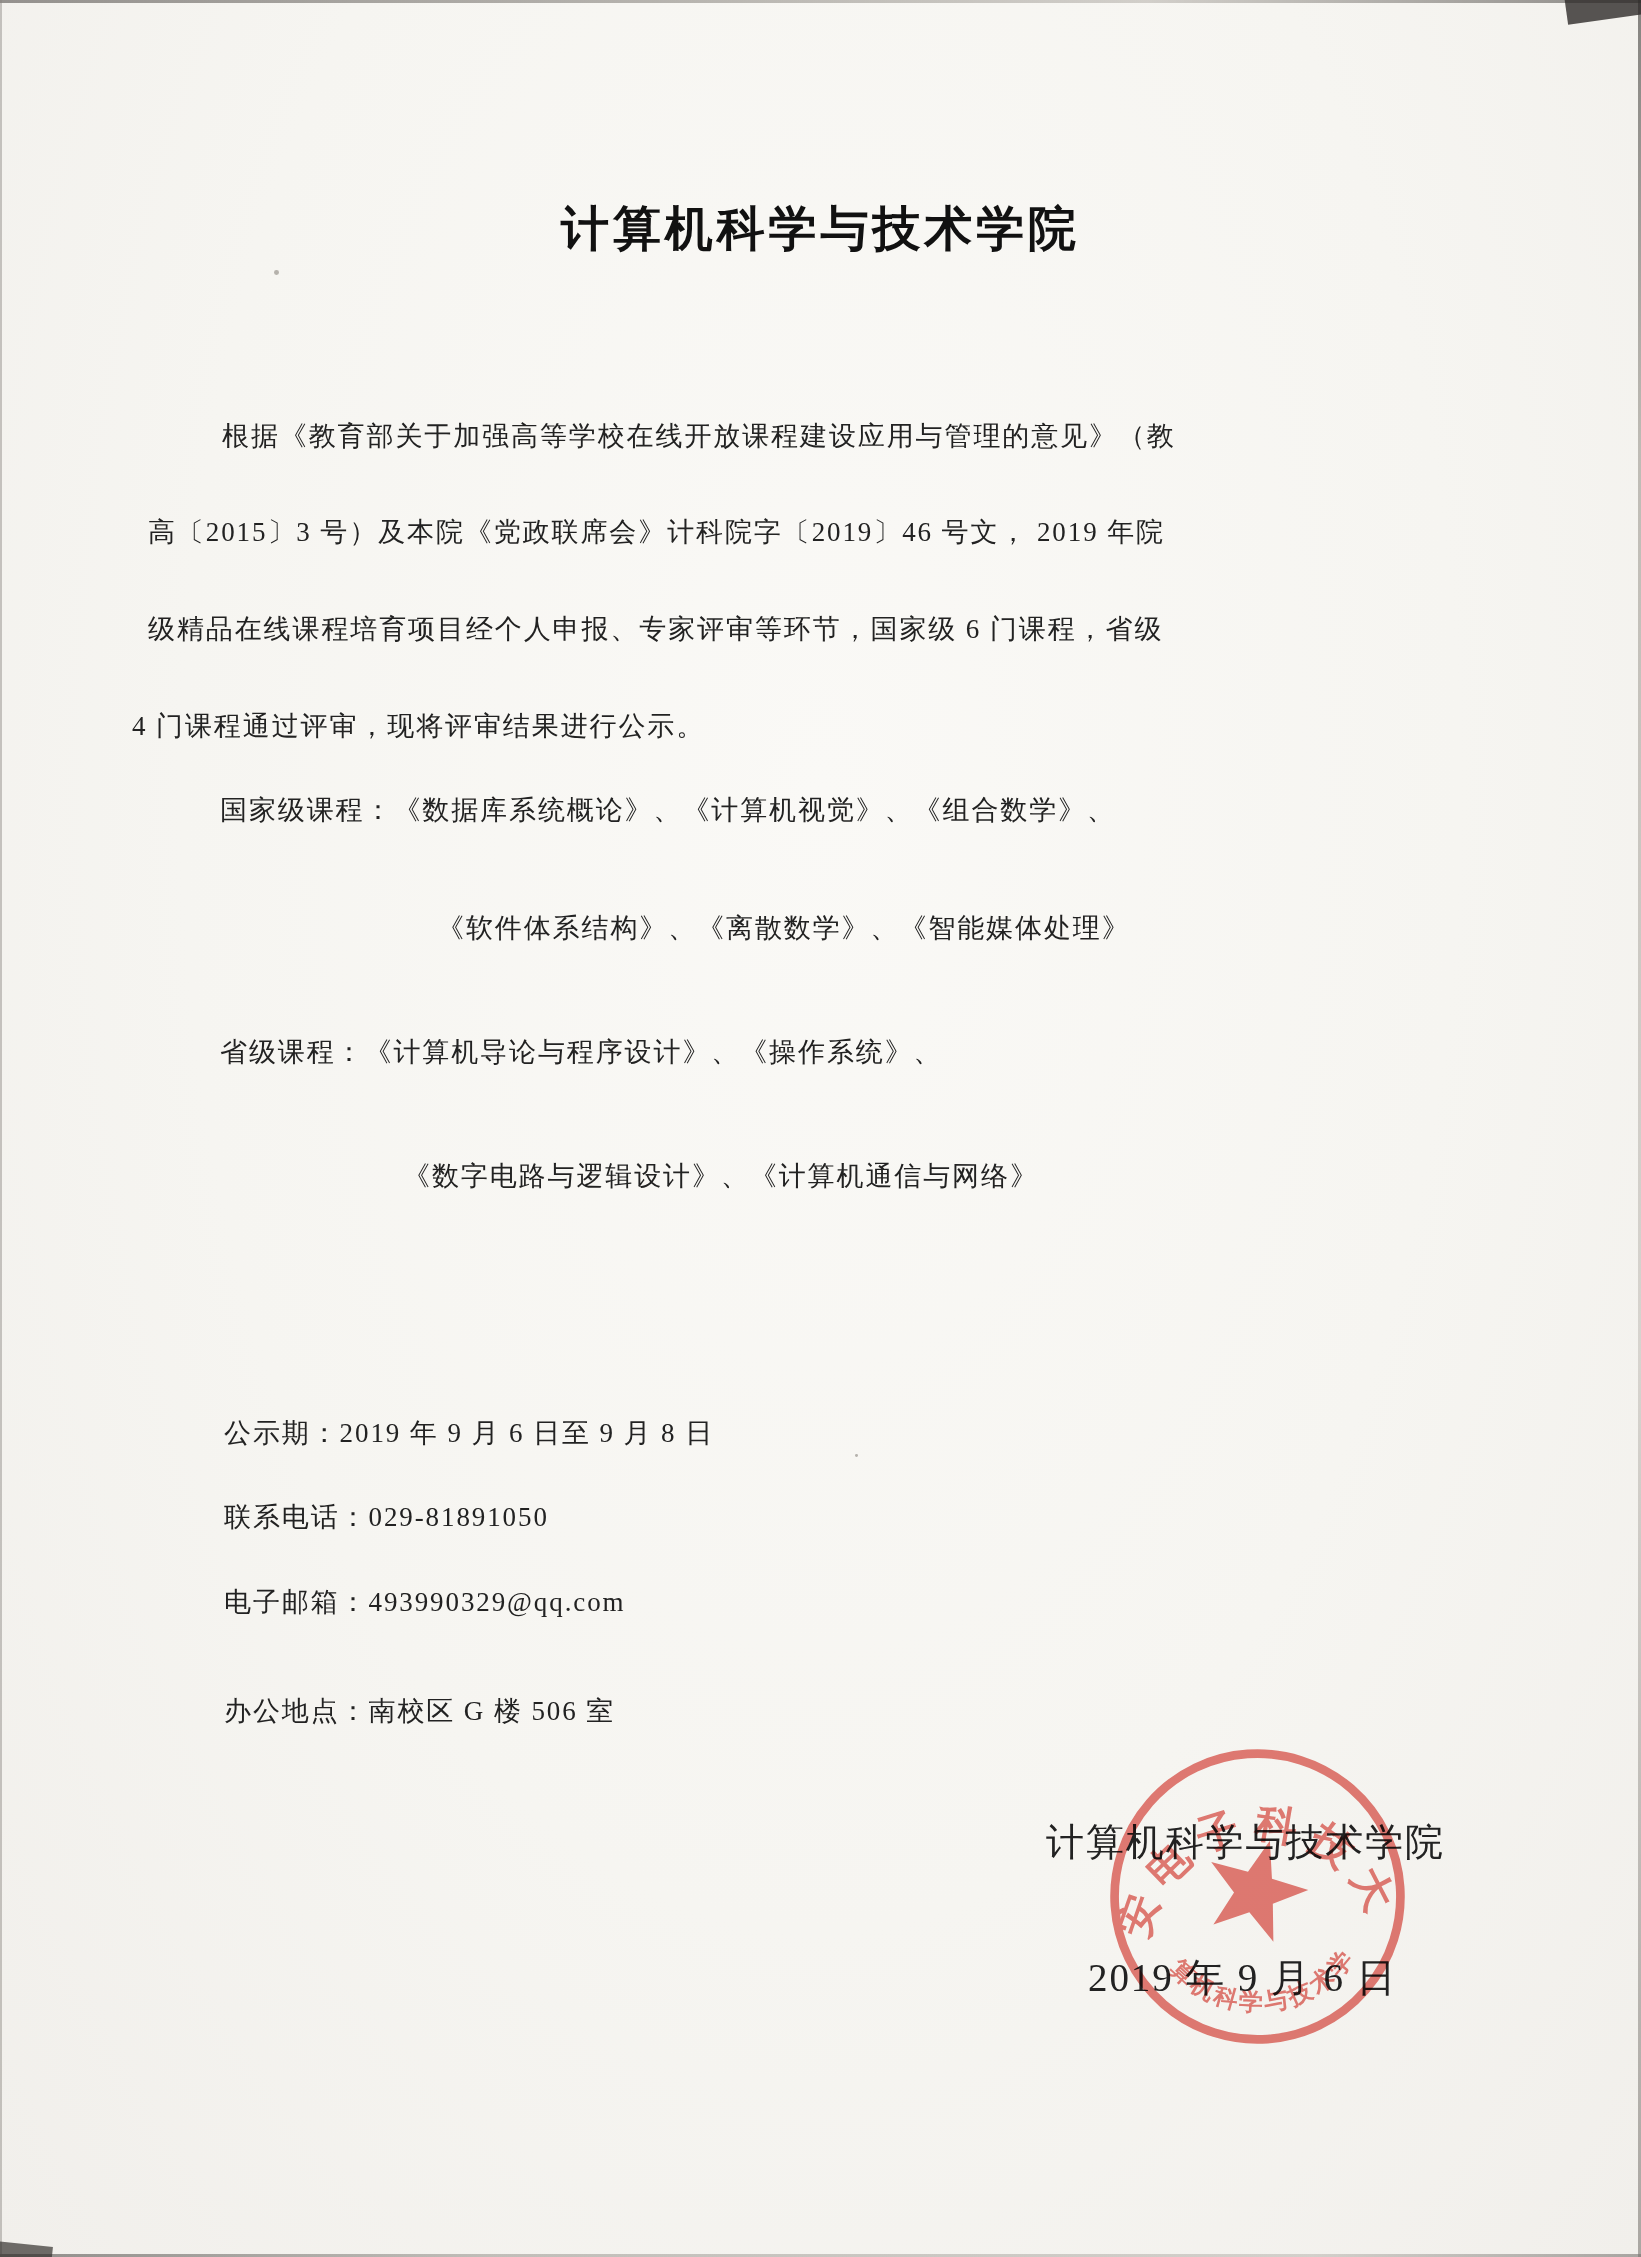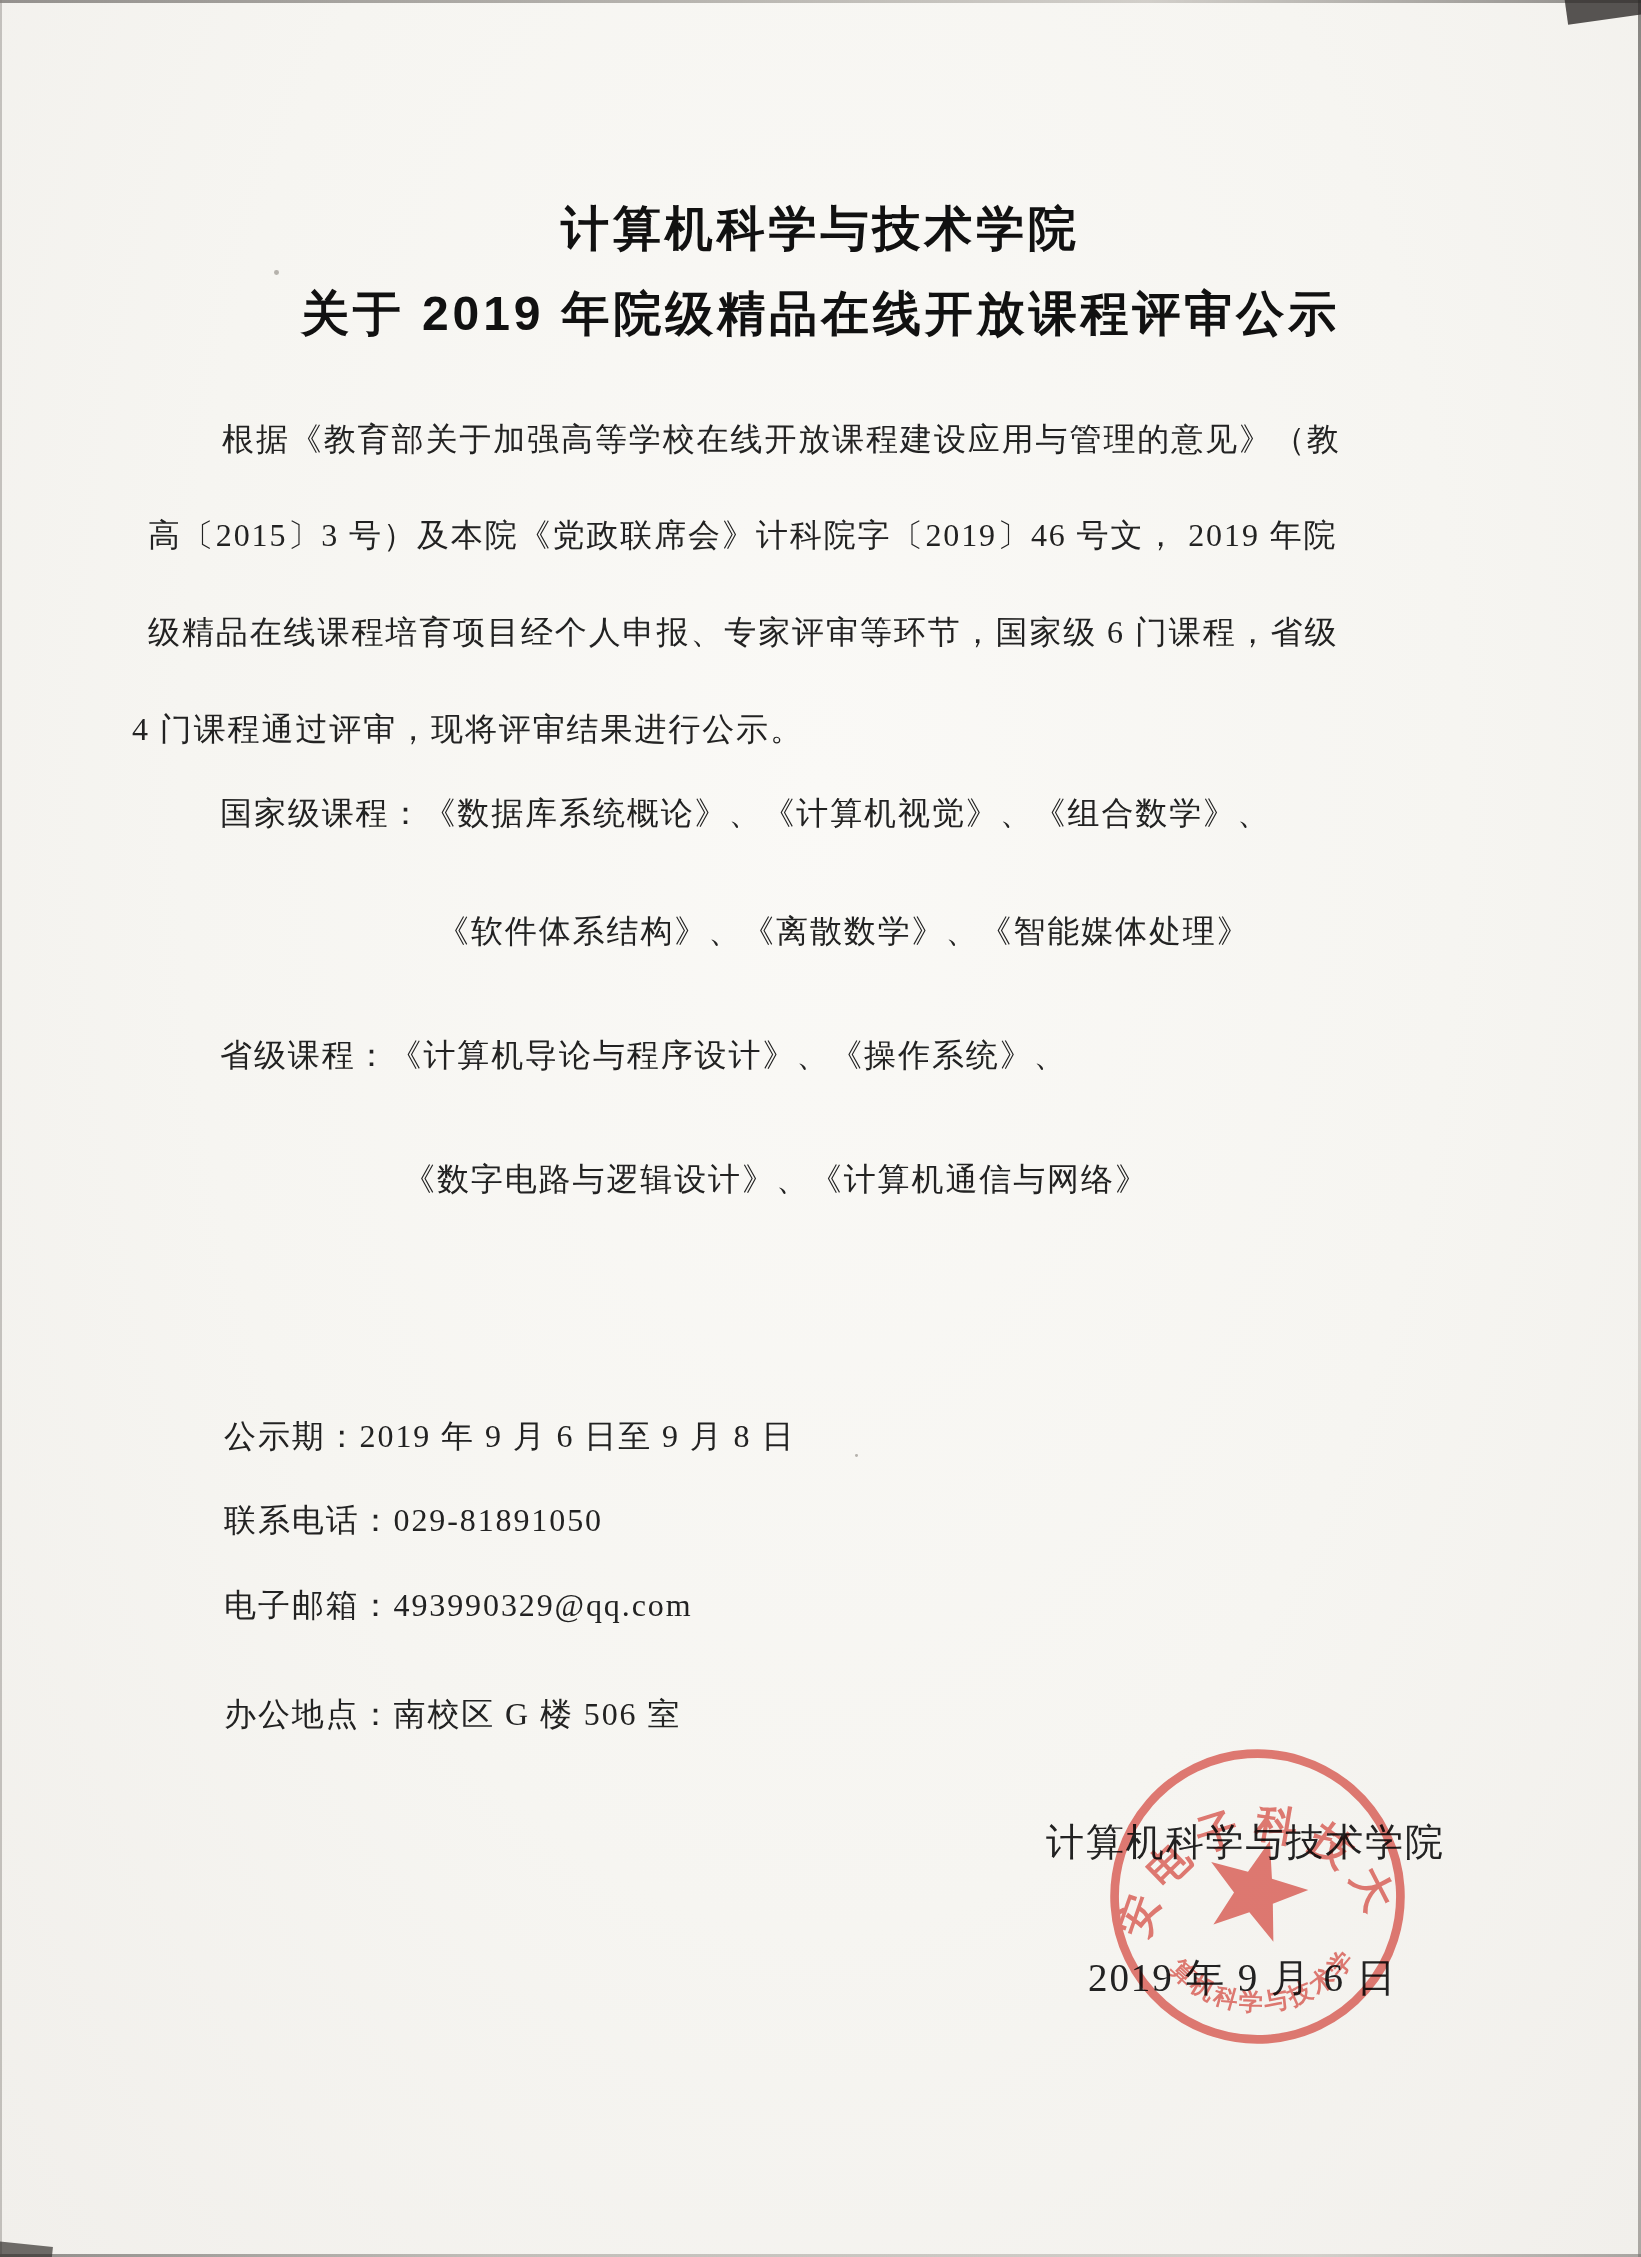--- a/index.html
+++ b/index.html
@@ -28,21 +28,21 @@
     line-height:1;
     letter-spacing:1.9px;
   }
   .title{
     left:0;width:1641px;text-align:center;
     font-family:"Liberation Sans","DejaVu Sans",sans-serif;
     font-weight:bold;font-size:48px;letter-spacing:3.9px;color:#111;
   }
   .t1{top:205px;}
   .t2{top:290px;}
-  .body-text{font-size:32px;color:#222;}
+  .body-text{font-size:27px;color:#222;}
   .p1{top:423px;left:222px;}
   .p2{top:519px;left:148px;}
   .p3{top:616px;left:148px;}
   .p4{top:713px;left:132px;}
   .nat1{top:797px;left:220px;}
   .nat2{top:915px;left:437px;}
   .prov1{top:1039px;left:220px;}
   .prov2{top:1163px;left:403px;}
   .ct1{top:1420px;left:224px;}
   .ct2{top:1504px;left:224px;}
@@ -66,21 +66,20 @@
   <div class="edge-top"></div>
   <div class="edge-bottom"></div>
   <div class="edge-left"></div>
   <div class="edge-right"></div>
   <div class="corner-tr"></div>
   <div class="corner-bl"></div>
   <div class="speck" style="left:274px;top:270px;"></div>
   <div class="speck" style="left:855px;top:1454px;width:2.9px;height:2.9px;"></div>
 
   <div class="line title t1">计算机科学与技术学院</div>
-  <div class="line title t2">关于 2019 年院级精品在线开放课程评审公示</div>
 
   <div class="line body-text p1">根据《教育部关于加强高等学校在线开放课程建设应用与管理的意见》（教</div>
   <div class="line body-text p2">高〔2015〕3 号）及本院《党政联席会》计科院字〔2019〕46 号文， 2019 年院</div>
   <div class="line body-text p3">级精品在线课程培育项目经个人申报、专家评审等环节，国家级 6 门课程，省级</div>
   <div class="line body-text p4">4 门课程通过评审，现将评审结果进行公示。</div>
 
   <div class="line body-text nat1">国家级课程：《数据库系统概论》、《计算机视觉》、《组合数学》、</div>
   <div class="line body-text nat2">《软件体系结构》、《离散数学》、《智能媒体处理》</div>
   <div class="line body-text prov1">省级课程：《计算机导论与程序设计》、《操作系统》、</div>
   <div class="line body-text prov2">《数字电路与逻辑设计》、《计算机通信与网络》</div>

